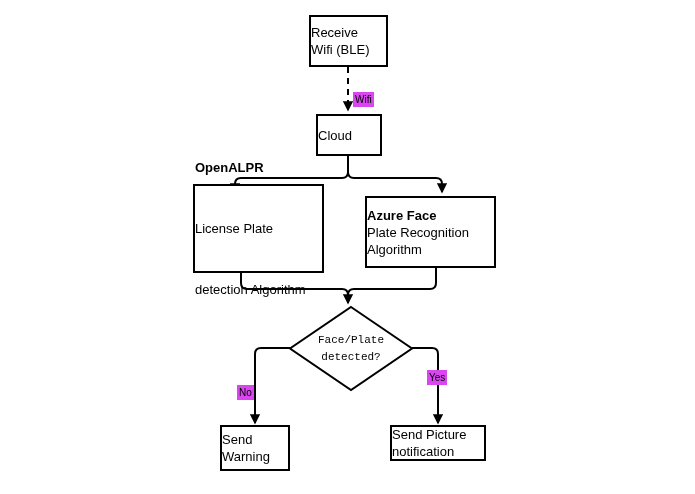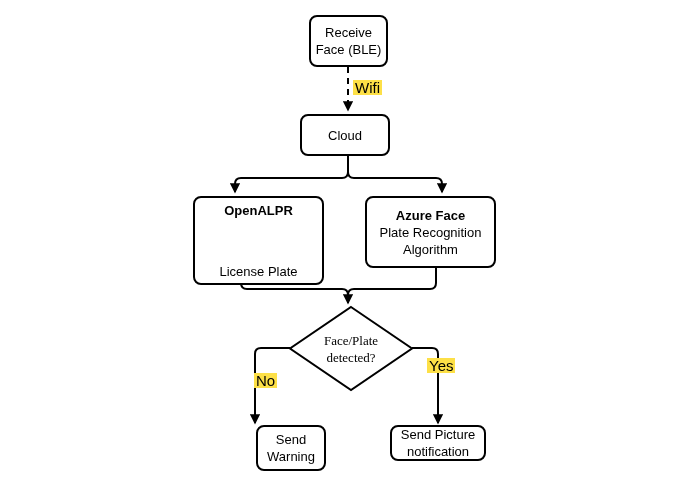--- a/index.html
+++ b/index.html
@@ -26,24 +26,24 @@
     top: 0;
     width: 695px;
     height: 494px;
     pointer-events: none;
   }
   .node {
     position: absolute;
     box-sizing: border-box;
     background: #ffffff;
     border: 2px solid #000000;
-    border-radius: 8px;
+    border-radius: 0;
     display: flex;
     flex-direction: column;
-    align-items: center;
+    align-items: flex-start;
     justify-content: center;
     text-align: center;
     color: #000000;
     font-size: 13px;
     line-height: 17px;
     font-family: "Liberation Sans", sans-serif;
   }
   .node .line {
     display: block;
     white-space: nowrap;
@@ -59,34 +59,35 @@
   }
   .diamond-shape {
     position: absolute;
     left: 0;
     top: 0;
   }
   .diamond-label {
     position: relative;
     z-index: 2;
     text-align: center;
-    font-size: 13px;
+    font-size: 11px;
     line-height: 17px;
     color: #000000;
-    font-family: Liberation Serif, serif;
+    font-family: Liberation Mono, monospace;
   }
   .edge-label {
     position: absolute;
-    font-size: 15px;
+    font-size: 10px;
     line-height: 15px;
     color: #000000;
-    background: #fde047;
+    background: #d946ef;
     padding: 0 2px;
     font-family: "Liberation Sans", sans-serif;
     white-space: nowrap;
+    margin-top: 12px;
   }
 </style>
 </head>
 <body>
 
 <div id="canvas">
 
   <svg id="edges" viewBox="0 0 695 494" xmlns="http://www.w3.org/2000/svg">
     <defs>
       <marker id="arrow" viewBox="0 0 10 10" refX="8.5" refY="5" markerWidth="5.2" markerHeight="5.2" orient="auto-start-reverse">
@@ -102,55 +103,56 @@
     <path d="M 241 268 L 241 283 Q 241 289 247 289 L 342 289 Q 348 289 348 295 L 348 303" fill="none" stroke="#000000" stroke-width="2" marker-end="url(#arrow)"></path>
     <path d="M 436 268 L 436 283 Q 436 289 430 289 L 354 289 Q 348 289 348 295 L 348 303" fill="none" stroke="#000000" stroke-width="2"></path>
 
     <path d="M 290 348 L 261 348 Q 255 348 255 354 L 255 423" fill="none" stroke="#000000" stroke-width="2" marker-end="url(#arrow)"></path>
 
     <path d="M 412 348 L 432 348 Q 438 348 438 354 L 438 423" fill="none" stroke="#000000" stroke-width="2" marker-end="url(#arrow)"></path>
   </svg>
 
   <div class="node" style="left:309px; top:15px; width:79px; height:52px;">
     <span class="line">Receive</span>
-    <span class="line">Face (BLE)</span>
+    <span class="line">Wifi (BLE)</span>
   </div>
 
   <div class="edge-label" style="left:353px; top:80px;">Wifi</div>
 
-  <div class="node" style="left:300px; top:114px; width:90px; height:42px;">
+  <div class="node" style="left:316px; top:114px; width:66px; height:42px;">
     <span class="line">Cloud</span>
   </div>
 
-  <div class="node" style="left:193px; top:196px; width:131px; height:89px;gap:44px;">
+  <div class="node" style="left:193px; top:184px; width:131px; height:89px;gap:44px;">
     <span class="line bold">OpenALPR</span>
     <span class="line">License Plate</span>
+    <span class="line">detection Algorithm</span>
   </div>
 
   <div class="node" style="left:365px; top:196px; width:131px; height:72px;">
     <span class="line bold">Azure Face</span>
     <span class="line">Plate Recognition</span>
     <span class="line">Algorithm</span>
   </div>
 
   <div class="diamond-wrap" style="left:288px; top:305px; width:126px; height:87px;">
     <svg class="diamond-shape" width="126" height="87" viewBox="0 0 126 87" xmlns="http://www.w3.org/2000/svg">
       <polygon points="63,2 124,43.5 63,85 2,43.5" fill="#ffffff" stroke="#000000" stroke-width="2" stroke-linejoin="miter"></polygon>
     </svg>
     <div class="diamond-label">
       <span class="line">Face/Plate</span><br>
       <span class="line">detected?</span>
     </div>
   </div>
 
-  <div class="edge-label" style="left:254px; top:373px;">No</div>
+  <div class="edge-label" style="left:237px; top:373px;">No</div>
 
   <div class="edge-label" style="left:427px; top:358px;">Yes</div>
 
-  <div class="node" style="left:220px; top:425px; width:70px; height:46px;margin-left:36px;">
+  <div class="node" style="left:220px; top:425px; width:70px; height:46px;">
     <span class="line">Send</span>
     <span class="line">Warning</span>
   </div>
 
   <div class="node" style="left:390px; top:425px; width:96px; height:36px;">
     <span class="line">Send Picture</span>
     <span class="line">notification</span>
   </div>
 
 </div>

